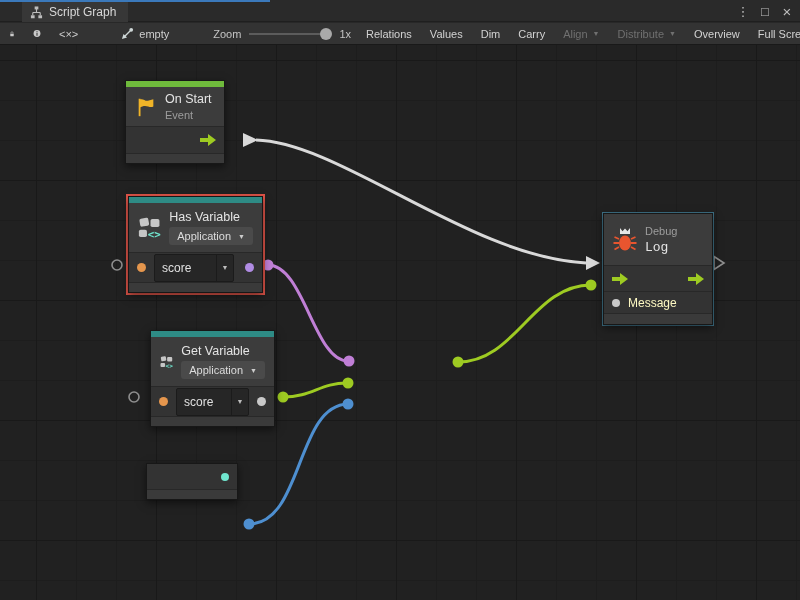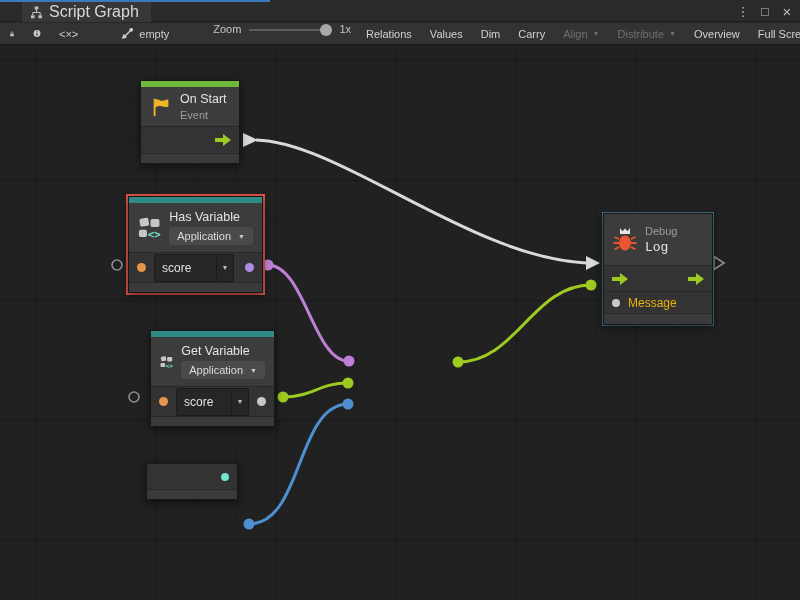--- a/index.html
+++ b/index.html
@@ -4,32 +4,32 @@
 <style>
   html,body{margin:0;padding:0;background:#161616;}
   *{box-sizing:border-box;}
   .window{position:relative;width:800px;height:600px;background:#282828;overflow:hidden;
     font-family:"Liberation Sans","DejaVu Sans",sans-serif;color:#d6d6d6;-webkit-font-smoothing:antialiased;}
 
   
   .tabbar{position:absolute;left:0;top:0;width:800px;height:22px;background:#2a2a2a;border-bottom:1px solid #1f1f1f;}
   .accent-stripe{position:absolute;left:0;top:0;width:270px;height:2px;}
   .tab{position:absolute;left:22px;top:2px;height:20px;background:#373737;display:flex;align-items:center;gap:6px;padding:0 12px 0 8px;}
-  .tab-label{font-size:16px;color:#d8d8d8;white-space:nowrap;}
+  .tab-label{font-size:12px;color:#d8d8d8;white-space:nowrap;}
   .win-ctrls{position:absolute;right:4px;top:0;height:22px;display:flex;align-items:center;gap:4px;}
   .win-btn{width:18px;height:18px;display:flex;align-items:center;justify-content:center;color:#bdbdbd;font-size:13px;line-height:1;}
 
   
   .toolbar{position:absolute;left:0;top:23px;width:800px;height:22px;background:#333333;border-bottom:1px solid #191919;display:flex;align-items:stretch;font-size:11px;}
   .tb-btn{display:flex;align-items:center;justify-content:center;padding:0 9px;color:#d2d2d2;white-space:nowrap;}
   .tb-sep{width:1px;background:#262626;}
   .tb-btn.disabled{color:#707070;}
   .tb-caret{font-size:7px;margin-left:5px;}
   .breadcrumb{display:flex;align-items:center;gap:5px;padding:0 10px;color:#cfcfcf;}
-  .zoom-wrap{display:flex;align-items:flex-start;gap:8px;padding:0 6px;color:#c4c4c4;}
+  .zoom-wrap{display:flex;align-items:center;gap:8px;padding:0 6px;color:#c4c4c4;}
   .slider{position:relative;width:82px;height:14px;}
   .slider-track{position:absolute;left:0;right:0;top:6px;height:2px;background:#5c5c5c;}
   .slider-handle{position:absolute;right:-1px;top:1px;width:12px;height:12px;border-radius:50%;background:#a9a9a9;}
   .spacer{flex:1;}
 
   
   .canvas{position:absolute;left:0;top:45px;width:800px;height:555px;background-color:#212121;
     background-image:
       linear-gradient(#191919 1px,transparent 1px),
       linear-gradient(90deg,#191919 1px,transparent 1px),
@@ -48,21 +48,21 @@
   .nheader{background:#3c3c3c;border-bottom:1px solid #282828;display:flex;align-items:center;gap:8px;padding:5px 9px;}
   .ncol{display:flex;flex-direction:column;justify-content:center;gap:3px;}
   .ntitle{font-size:12.5px;color:#e4e4e4;white-space:nowrap;}
   .nsub{font-size:11px;color:#9d9d9d;white-space:nowrap;}
   .nrow{display:flex;align-items:center;gap:8px;padding:0 8px;background:#333333;}
   .nports{background:#333333;border-bottom:1px solid #282828;}
   .nfooter{height:9px;background:#3a3a3a;}
   .dot{width:9px;height:9px;border-radius:50%;flex:none;}
   .dot.small{width:8px;height:8px;}
   .ml-auto{margin-left:auto;}
-  .plabel{font-size:12px;color:#eab308;}
+  .plabel{font-size:12px;color:#fef9c3;}
   .field{display:flex;align-items:center;background:#262626;border:1px solid #1b1b1b;border-radius:2px;height:28px;}
   .field-text{padding:0 7px;font-size:12px;color:#e0e0e0;flex:1;}
   .field-arrow{width:17px;align-self:stretch;border-left:1px solid #1b1b1b;display:flex;align-items:center;justify-content:center;font-size:7px;color:#bdbdbd;}
   .mini-field{background:#262626;border:1px solid #1b1b1b;border-radius:3px;height:18px;min-width:24px;display:flex;align-items:center;justify-content:center;font-size:12px;color:#e0e0e0;padding:0 5px;}
   .dd{display:inline-flex;align-items:center;gap:7px;background:#4a4a4a;border-radius:3px;height:18px;padding:0 8px;font-size:11px;color:#dcdcdc;}
   .dd-caret{font-size:7px;color:#cccccc;}
   .aqua-circle{width:26px;height:26px;border-radius:50%;flex:none;}
 </style>
 </head>
 <body>
@@ -172,21 +172,21 @@
 
       <path d="M 458 317 C 516 317 533 240 591 240" fill="none" stroke-width="3" stroke="#9ecb22"></path>
       <circle cx="458" cy="317" r="5.5" fill="#9ecb22"></circle>
       <circle cx="591" cy="240" r="5.5" fill="#9ecb22"></circle>
 
       <circle cx="117" cy="220" r="5" fill="none" stroke-width="1.6" stroke="#8f8f8f"></circle>
       <circle cx="134" cy="352" r="5" fill="none" stroke-width="1.6" stroke="#8f8f8f"></circle>
       <polygon points="714,211.5 724,218 714,224.5" fill="none" stroke-width="1.6" stroke="#8f8f8f"></polygon>
     </svg>
 
-    <div class="node" style="left:140px;top:35px;width:100px;">
+    <div class="node" style="left:125px;top:35px;width:100px;">
       <div class="colorbar" style="background: rgb(111, 186, 60);"></div>
       <div class="nheader">
         <svg width="22" height="22" viewBox="0 0 24 24">
           <path d="M5 3v19" stroke-width="2" fill="none" stroke="#f0b428"></path>
           <path d="M5 4 C9 2 11 6.5 15 5 L20 3.5 L20 11.5 C16 13.5 13 9.5 8 11.5 L5 12.5 Z" fill="#f0b428"></path>
         </svg>
         <div class="ncol">
           <span class="ntitle">On Start</span>
           <span class="nsub">Event</span>
         </div>

